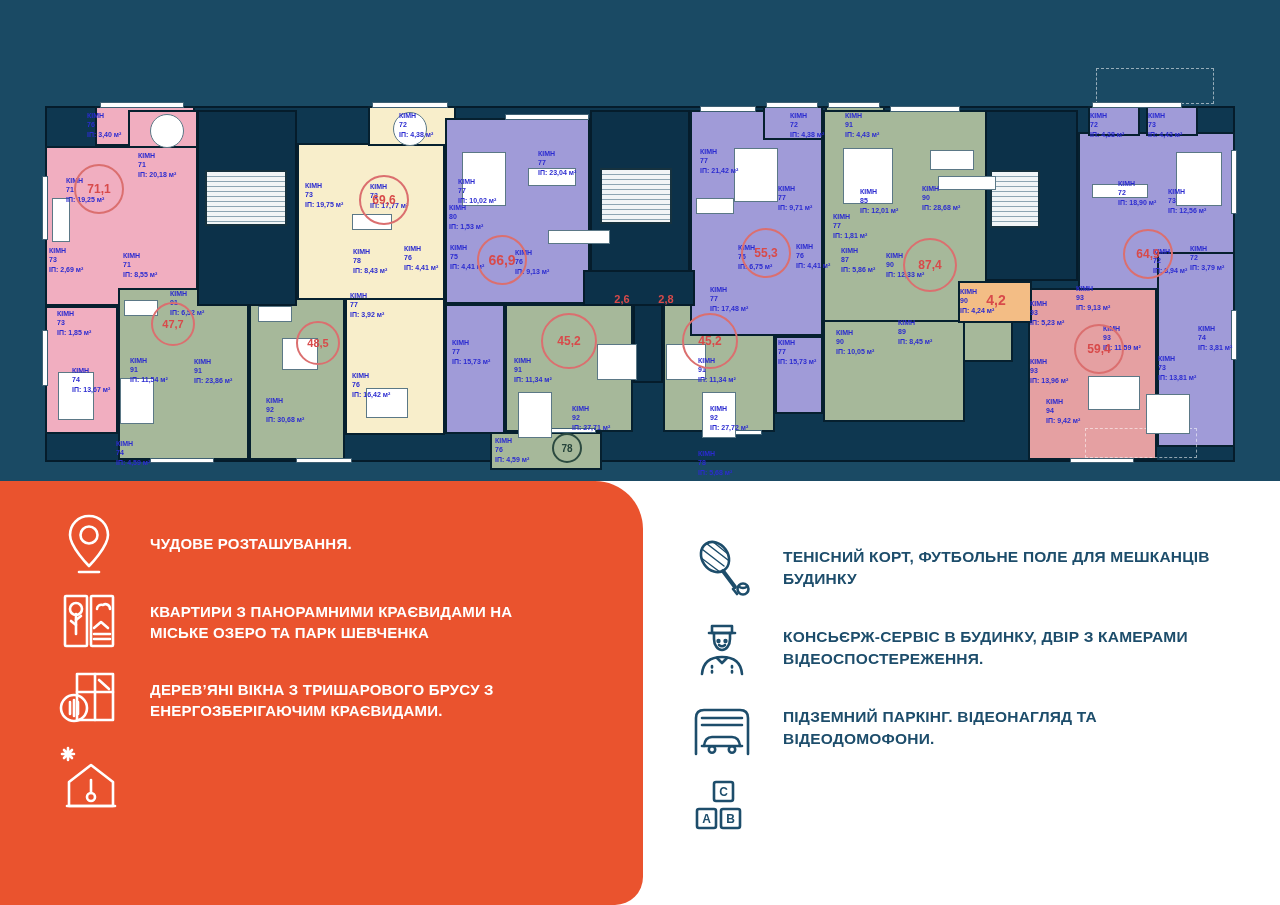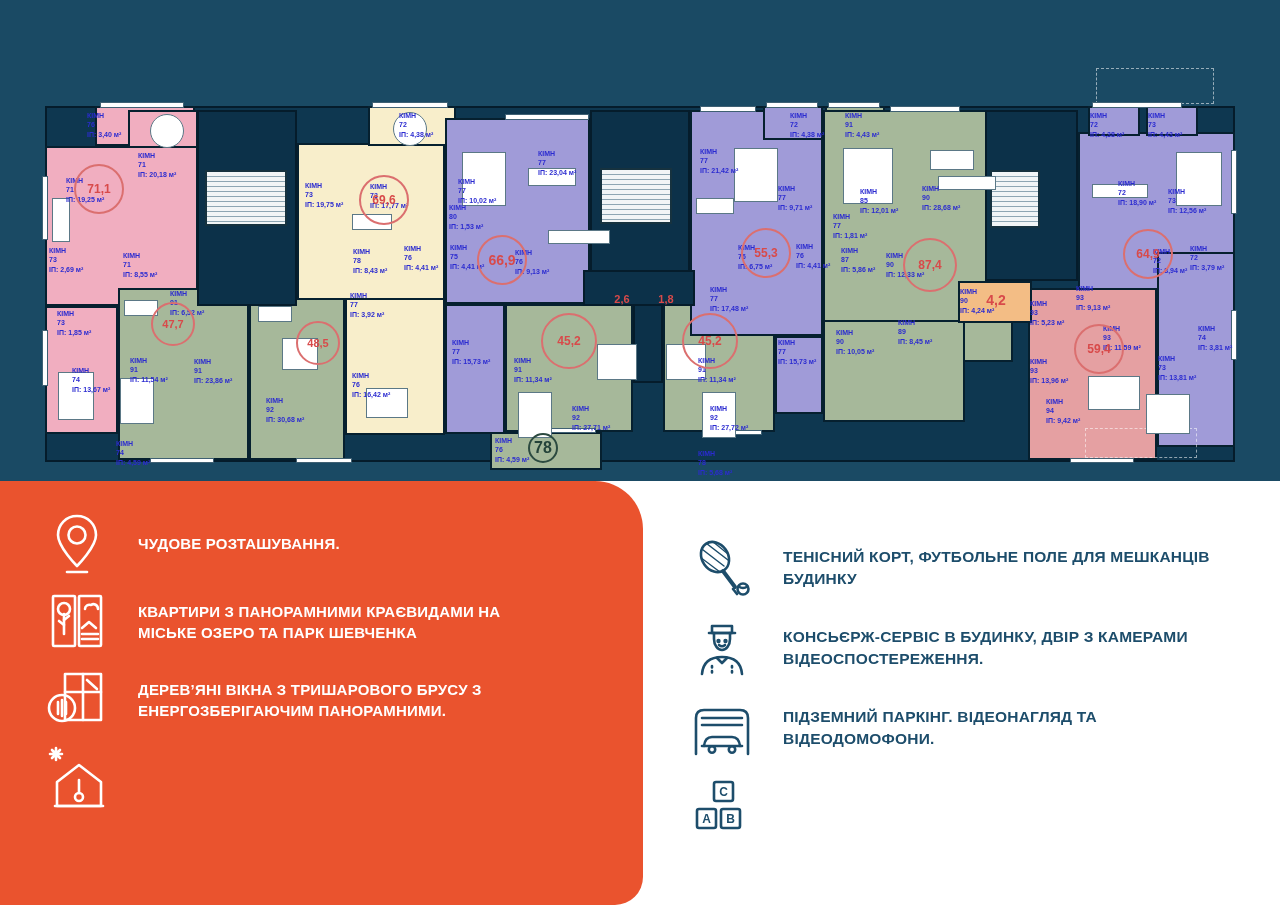--- a/index.html
+++ b/index.html
@@ -19,21 +19,21 @@
   .furn{position:absolute;background:#fff;border:1px solid #5b7886;box-sizing:border-box;}
   .furn.round{border-radius:50%;}
   .rlabel{position:absolute;color:#2b2bd0;font-size:7px;font-weight:700;line-height:1.35;
           white-space:pre-line;}
   .badge{position:absolute;color:#d84a4a;font-weight:700;transform:translate(-50%,-50%);
          display:flex;align-items:center;justify-content:center;white-space:nowrap;}
   .badge.circled{border:2px solid #db6f6f;border-radius:50%;}
   .badge.dark{color:#25433a;border-color:#2c4a40;}
   .bottom{position:absolute;left:0;top:481px;width:1280px;height:424px;background:#fff;display:flex;}
   .orange{width:643px;height:100%;background:#ea532e;border-radius:0 48px 28px 0;color:#fff;
-          padding:30px 58px 0 44px;box-sizing:border-box;flex:0 0 auto;}
+          padding:30px 58px 0 56px;box-sizing:border-box;flex:0 0 auto;}
   .white{flex:1;color:#1d4d6b;padding:54px 36px 0 46px;box-sizing:border-box;}
   .feat{display:flex;align-items:center;margin-bottom:12px;min-height:64px;}
   .white .feat{margin-bottom:14px;}
   .icon{width:66px;height:66px;flex:0 0 66px;margin-right:28px;display:flex;align-items:center;
         justify-content:center;}
   .icon svg{width:64px;height:64px;stroke:currentColor;fill:none;stroke-width:2.6;
             stroke-linecap:round;stroke-linejoin:round;}
   .ftext{font-size:15px;font-weight:700;letter-spacing:.2px;line-height:1.42;max-width:380px;}
   .white .ftext{max-width:430px;font-size:15.5px;}
 </style>
@@ -309,22 +309,22 @@
         <div class="badge circled" style="left: 173px; top: 324px; width: 40px; height: 40px; font-size: 11px;">47,7</div>
         <div class="badge circled" style="left: 318px; top: 343px; width: 40px; height: 40px; font-size: 11px;">48,5</div>
         <div class="badge circled" style="left: 569px; top: 341px; width: 52px; height: 52px; font-size: 12px;">45,2</div>
         <div class="badge circled" style="left: 710px; top: 341px; width: 52px; height: 52px; font-size: 12px;">45,2</div>
         <div class="badge circled" style="left: 766px; top: 253px; width: 46px; height: 46px; font-size: 12px;">55,3</div>
         <div class="badge circled" style="left: 930px; top: 265px; width: 50px; height: 50px; font-size: 12px;">87,4</div>
         <div class="badge circled" style="left: 1148px; top: 254px; width: 46px; height: 46px; font-size: 12px;">64,9</div>
         <div class="badge circled" style="left: 1099px; top: 349px; width: 46px; height: 46px; font-size: 12px;">59,4</div>
         <div class="badge" style="left: 996px; top: 300px; font-size: 14px;">4,2</div>
         <div class="badge" style="left: 622px; top: 299px; font-size: 11px;">2,6</div>
-        <div class="badge" style="left: 666px; top: 299px; font-size: 11px;">1,8</div>
-        <div class="badge circled dark" style="left: 543px; top: 448px; width: 26px; height: 26px; font-size: 16px;">78</div>
+        <div class="badge" style="left: 666px; top: 299px; font-size: 11px;">2,8</div>
+        <div class="badge circled dark" style="left: 567px; top: 448px; width: 26px; height: 26px; font-size: 10px;">78</div>
       </div>
   </div>
   <div class="bottom">
     <div class="orange">
       <div id="feat-left">
           <div class="feat">
             <div class="icon">
               <svg viewBox="0 0 64 64">
                 <path d="M32 4C21 4 13 12.5 13 23c0 12 19 31 19 31s19-19 19-31C51 12.5 43 4 32 4z"></path>
                 <circle cx="32" cy="23" r="8.5"></circle>
@@ -350,21 +350,21 @@
           </div>
           <div class="feat">
             <div class="icon">
               <svg viewBox="0 0 64 64">
                 <rect x="20" y="6" width="36" height="46"></rect>
                 <path d="M38 6v46M20 24h36M42 12l10 9"></path>
                 <circle cx="17" cy="40" r="13"></circle>
                 <path d="M13 34v12M17 32v16M21 34v12"></path>
               </svg>
             </div>
-            <div class="ftext">ДЕРЕВ’ЯНІ ВІКНА З ТРИШАРОВОГО БРУСУ З ЕНЕРГОЗБЕРІГАЮЧИМ ПАНОРАМНИМИ.</div>
+            <div class="ftext">ДЕРЕВ’ЯНІ ВІКНА З ТРИШАРОВОГО БРУСУ З ЕНЕРГОЗБЕРІГАЮЧИМ КРАЄВИДАМИ.</div>
           </div>
           <div class="feat">
             <div class="icon">
               <svg viewBox="0 0 64 64">
                 <path d="M11 2v12M5 8h12M7 4l8 8M15 4l-8 8"></path>
                 <path d="M12 36L34 19l22 17v24H12z"></path>
                 <path d="M10 60h48"></path>
                 <path d="M34 34v13"></path>
                 <circle cx="34" cy="51" r="4"></circle>
               </svg>

